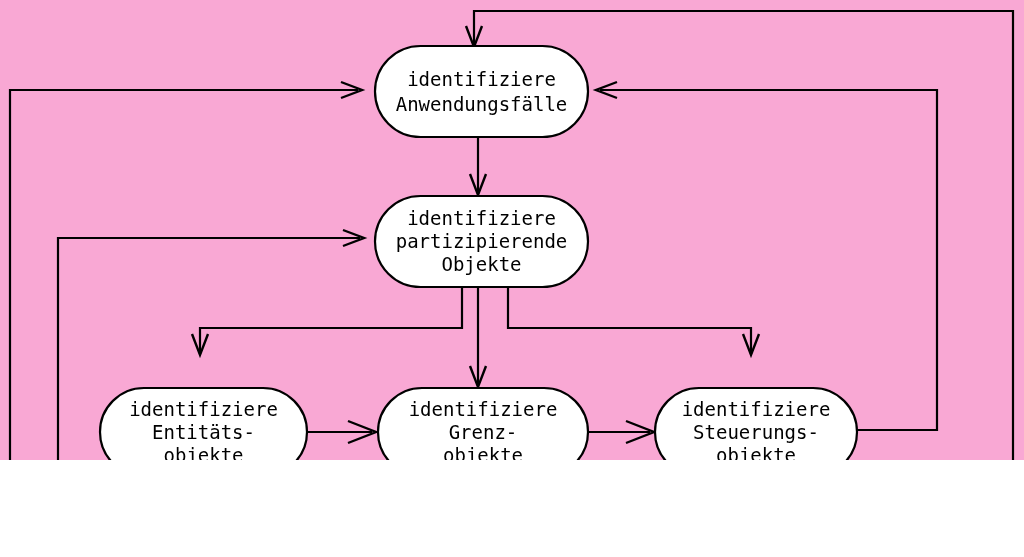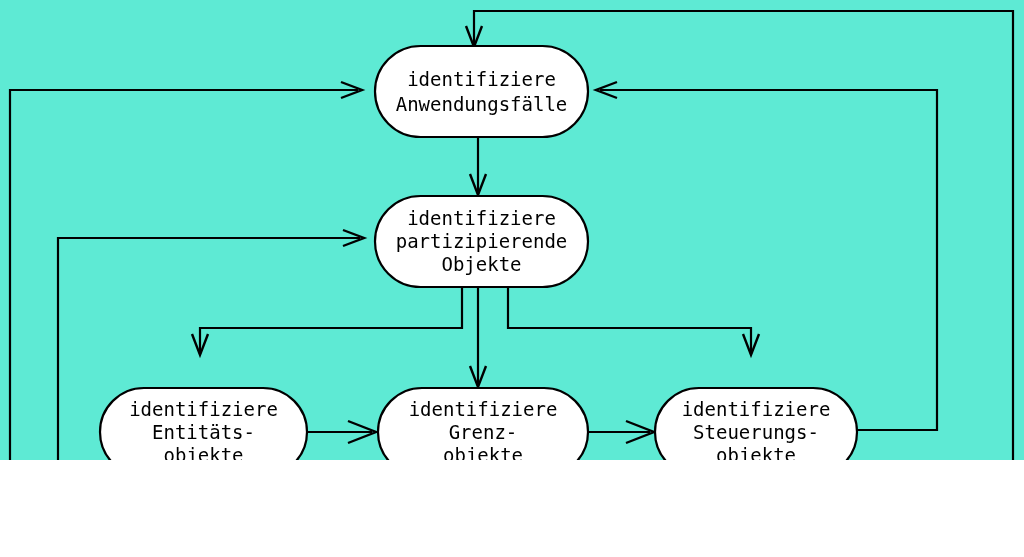--- a/index.html
+++ b/index.html
@@ -8,21 +8,21 @@
     padding: 0;
     background: #ffffff;
   }
   body {
     font-family: "DejaVu Sans Mono", "Liberation Mono", monospace;
   }
   #diagram-root {
     position: relative;
     width: 1024px;
     height: 460px;
-    background: #5eead4;
+    background: #f9a8d4;
     overflow: hidden;
     text-align: right;
   }
   svg#flow-svg {
     position: absolute;
     left: 0;
     top: 0;
     width: 1024px;
     height: 557px;
     display: block;

